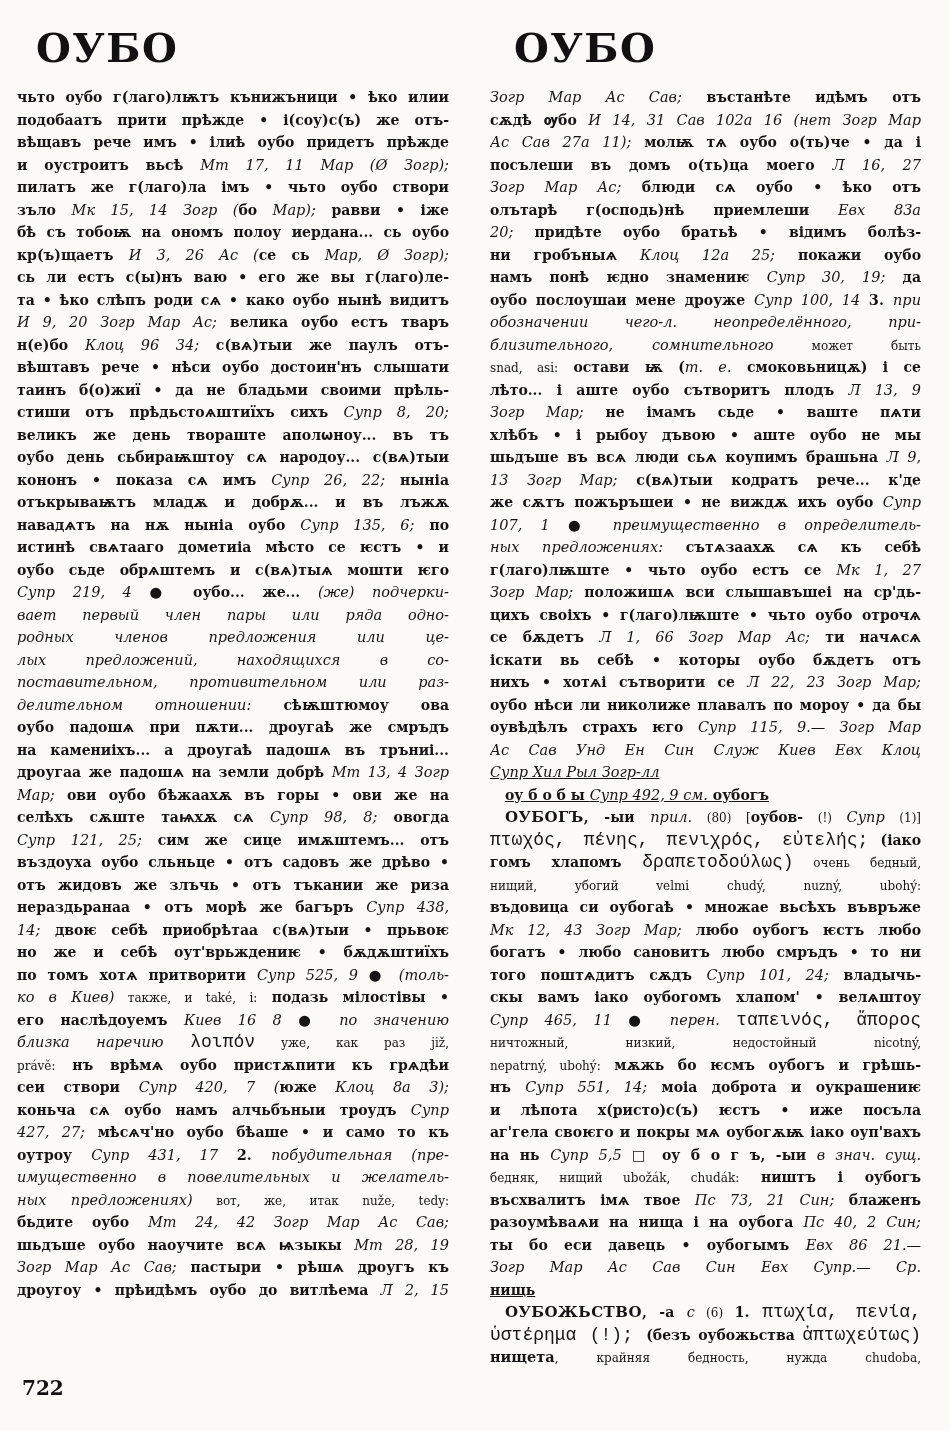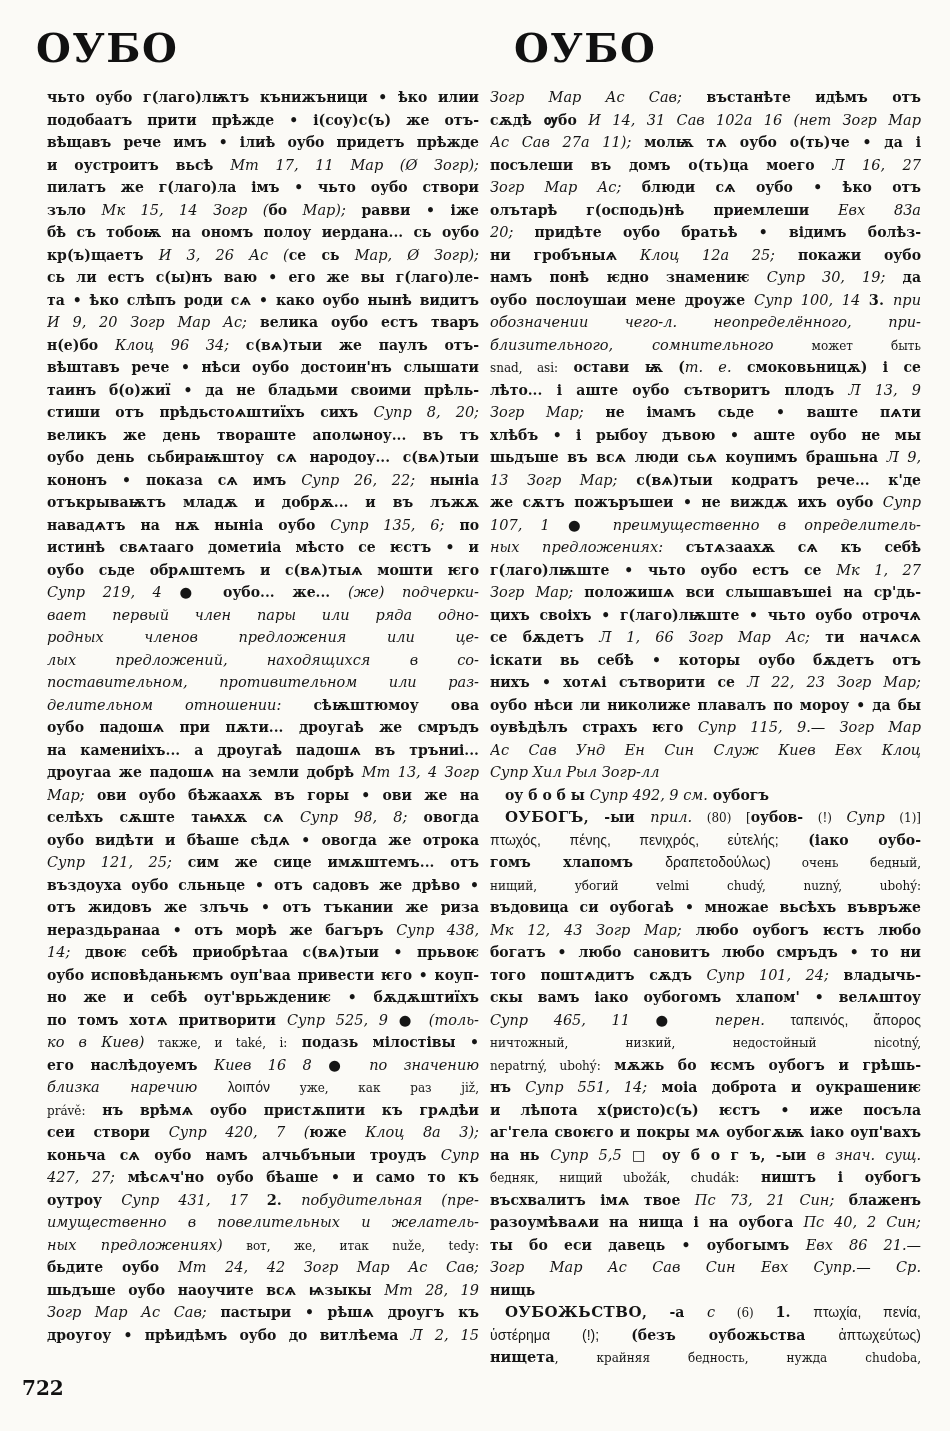--- a/index.html
+++ b/index.html
@@ -13,34 +13,34 @@
   }
   .runhead {
     position: absolute; top: 24px;
     font-family: "DejaVu Serif", "DejaVu Sans", serif;
     font-weight: bold; font-size: 40px; letter-spacing: 1.5px;
     color: #111;
   }
   .runhead.left  { left: 36px; }
   .runhead.right { left: 514px; }
   .col { position: absolute; top: 86px; }
-  .colL { left: 47px;  width: 432px; }
+  .colL { left: 17px;  width: 432px; }
   .colR { left: 490px; width: 431px; }
   .line {
     height: 22.5px; line-height: 22.5px;
     text-align: justify; text-align-last: justify;
     overflow: hidden;
   }
-  .line.noj { text-align: right; text-align-last: left; }
+  .line.noj { text-align: right; text-align-last: left; text-decoration: underline; }
   .line.ind { text-indent: 15px; }
   
   .st-o { font-family: "DejaVu Serif", "DejaVu Sans", serif; font-weight: 700; font-size: 14px; }
   .st-r { font-family: "DejaVu Serif", "DejaVu Sans", serif; font-style: italic; font-size: 14.5px; }
   .st-p { font-family: "DejaVu Serif", "DejaVu Sans", serif; font-size: 12px; }
-  .st-g { font-family: Liberation Sans, sans-serif; font-size: 14px; }
+  .st-g { font-family: Liberation Mono, monospace; font-size: 18px; }
   .st-b { font-family: "DejaVu Serif", "DejaVu Sans", serif; font-weight: 700; font-size: 14.5px; }
   .st-h { font-family: "DejaVu Serif", "DejaVu Sans", serif; font-weight: 700; font-size: 15px; letter-spacing: 0.5px; }
   .pageno {
     position: absolute; left: 22px; top: 1376px;
     font-family: "DejaVu Serif", "DejaVu Sans", serif;
     font-weight: bold; font-size: 20px; color: #111;
   }
 </style>
 </head>
 <body>
@@ -75,27 +75,25 @@
       <div class="line"><span class="st-r">вает первый член пары или ряда одно-</span></div>
       <div class="line"><span class="st-r">родных членов предложения или це-</span></div>
       <div class="line"><span class="st-r">лых предложений, находящихся в со-</span></div>
       <div class="line"><span class="st-r">поставительном, противительном или раз-</span></div>
       <div class="line"><span class="st-r">делительном отношении:</span><span class="st-o"> сѣѭштюмоу ова</span></div>
       <div class="line"><span class="st-o">оубо падошѧ при пѫти... дроугаѣ же смръдъ</span></div>
       <div class="line"><span class="st-o">на камениіхъ... а дроугаѣ падошѧ въ тръниі...</span></div>
       <div class="line"><span class="st-o">дроугаа же падошѧ на земли добрѣ </span><span class="st-r">Мт 13, 4 Зогр</span></div>
       <div class="line"><span class="st-r">Мар;</span><span class="st-o"> ови оубо бѣжаахѫ въ горы • ови же на</span></div>
       <div class="line"><span class="st-o">селѣхъ сѫште таѩхѫ сѧ </span><span class="st-r">Супр 98, 8;</span><span class="st-o"> овогда</span></div>
-      <div class="line"><span class="st-o">оубо видѣти и бѣаше сѣдѧ • овогда же отрока</span></div>
       <div class="line"><span class="st-r">Супр 121, 25;</span><span class="st-o"> сим же сице имѫштемъ... отъ</span></div>
       <div class="line"><span class="st-o">въздоуха оубо сльньце • отъ садовъ же дрѣво •</span></div>
       <div class="line"><span class="st-o">отъ жидовъ же злъчь • отъ тъкании же риза</span></div>
       <div class="line"><span class="st-o">нераздьранаа • отъ морѣ же багъръ </span><span class="st-r">Супр 438,</span></div>
       <div class="line"><span class="st-r">14;</span><span class="st-o"> двоѥ себѣ приобрѣтаа с(вѧ)тыи • прьвоѥ</span></div>
-      <div class="line"><span class="st-o">оубо исповѣданьѥмъ оуп'ваа привести ѥго • коуп-</span></div>
       <div class="line"><span class="st-o">но же и себѣ оут'врьждениѥ • бѫдѫштиїхъ</span></div>
       <div class="line"><span class="st-o">по томъ хотѧ притворити </span><span class="st-r">Супр 525, 9 </span><span class="st-b">● </span><span class="st-r">(толь-</span></div>
       <div class="line"><span class="st-r">ко в Киев)</span><span class="st-p"> также, и také, i:</span><span class="st-o"> подазь мілостівы •</span></div>
       <div class="line"><span class="st-o">его наслѣдоуемъ </span><span class="st-r">Киев 16 8 </span><span class="st-b">● </span><span class="st-r">по значению</span></div>
       <div class="line"><span class="st-r">близка наречию </span><span class="st-g">λοιπόν</span><span class="st-p"> уже, как раз již,</span></div>
       <div class="line"><span class="st-p">právě:</span><span class="st-o"> нъ врѣмѧ оубо пристѫпити къ грѧдѣи</span></div>
       <div class="line"><span class="st-o">сеи створи </span><span class="st-r">Супр 420, 7 (</span><span class="st-o">юже</span><span class="st-r"> Клоц 8а 3);</span></div>
       <div class="line"><span class="st-o">коньча сѧ оубо намъ алчьбъныи троудъ </span><span class="st-r">Супр</span></div>
       <div class="line"><span class="st-r">427, 27;</span><span class="st-o"> мѣсѧч'но оубо бѣаше • и само то къ</span></div>
       <div class="line"><span class="st-o">оутроу </span><span class="st-r">Супр 431, 17 </span><span class="st-b">2. </span><span class="st-r">побудительная (пре-</span></div>

